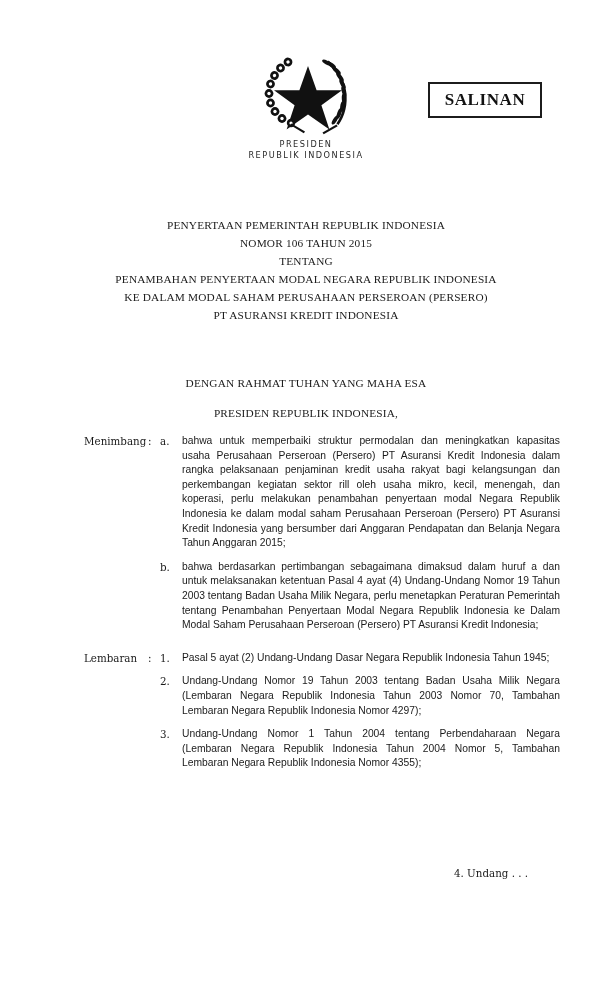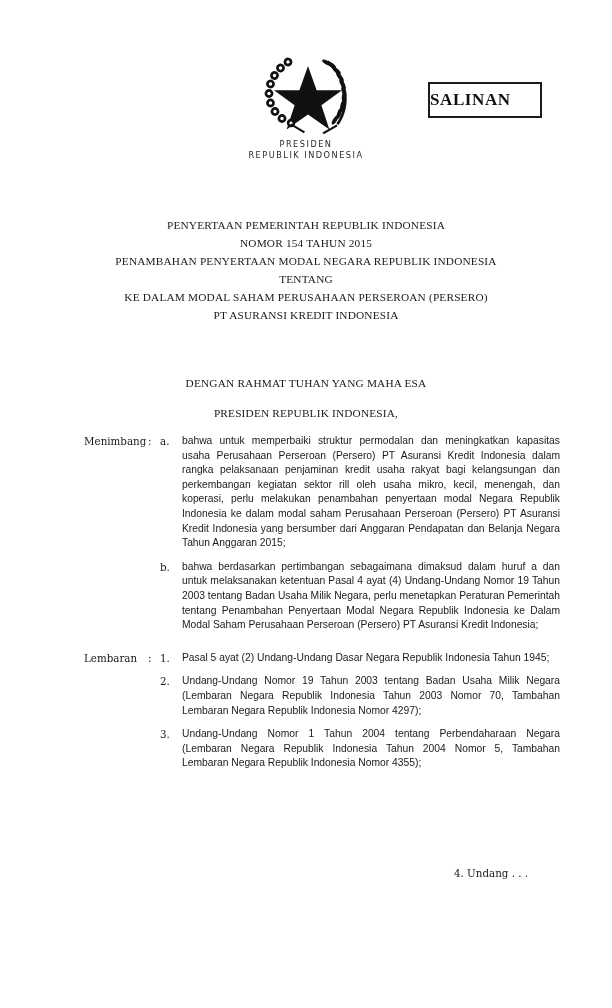--- a/index.html
+++ b/index.html
@@ -62,20 +62,21 @@
     position: absolute;
     left: 428px;
     top: 82px;
     width: 114px;
     height: 36px;
     border: 2px solid #1c1c1c;
     background: #ffffff;
     box-sizing: border-box;
     display: flex;
     align-items: center;
+    justify-content: center;
   }
   .salinan-text {
     font-family: "Liberation Serif", "DejaVu Serif", serif;
     font-weight: bold;
     font-size: 17px;
     letter-spacing: 0.6px;
     color: #111111;
   }
 
   
@@ -288,23 +289,23 @@
       <span class="l2">REPUBLIK INDONESIA</span>
     </div>
   </div>
 
   <div class="salinan-box">
     <span class="salinan-text">SALINAN</span>
   </div>
 
   <div class="title-block">
     <div class="title-line">PENYERTAAN PEMERINTAH REPUBLIK INDONESIA</div>
-    <div class="title-line">NOMOR 154 TAHUN 2015</div>
+    <div class="title-line">NOMOR 106 TAHUN 2015</div>
+    <div class="title-line">TENTANG</div>
     <div class="title-line">PENAMBAHAN PENYERTAAN MODAL NEGARA REPUBLIK INDONESIA</div>
-    <div class="title-line">TENTANG</div>
     <div class="title-line">KE DALAM MODAL SAHAM PERUSAHAAN PERSEROAN (PERSERO)</div>
     <div class="title-line">PT ASURANSI KREDIT INDONESIA</div>
   </div>
 
   <div class="preamble">
     <div class="preamble-line">DENGAN RAHMAT TUHAN YANG MAHA ESA</div>
     <div class="preamble-gap"></div>
     <div class="preamble-line">PRESIDEN REPUBLIK INDONESIA,</div>
   </div>
 

